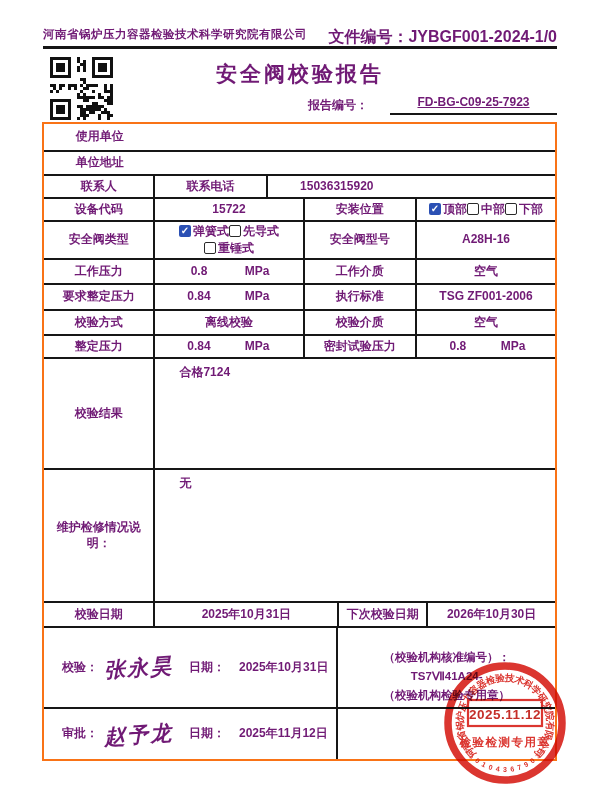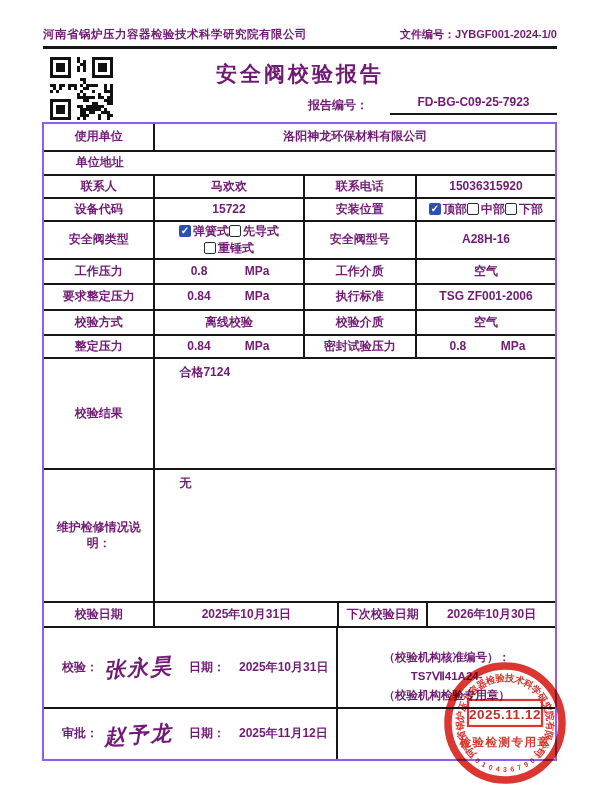--- a/index.html
+++ b/index.html
@@ -2,29 +2,29 @@
 <html><head>
 <meta charset="utf-8">
 <style>
   html,body{margin:0;padding:0;background:#e8e8e8;}
   .sheet{
     position:relative;width:600px;height:800px;margin:0 auto;background:#ffffff;
     font-family:"Liberation Sans", sans-serif;color:#701a75;overflow:hidden;
   }
   
   .company{position:absolute;left:43px;top:27px;font-size:11.5px;font-weight:bold;letter-spacing:.5px;}
-  .docno{position:absolute;right:43px;top:27px;font-size:11px;font-weight:bold;}
+  .docno{position:absolute;right:43px;top:27px;font-size:16px;font-weight:bold;}
   .header-rule{position:absolute;left:43px;width:514px;top:46px;height:3px;background:#161616;}
   .qr{position:absolute;left:50px;top:57px;width:63px;height:63px;}
   .title{position:absolute;left:0;right:0;top:60px;text-align:center;font-size:21px;font-weight:bold;letter-spacing:3px;}
   .report-line{position:absolute;left:308px;top:97px;font-size:12px;font-weight:bold;}
   .report-value{position:absolute;left:390px;top:95px;width:167px;text-align:center;
-    font-size:12px;font-weight:bold;border-bottom:2px solid #161616;padding-bottom:4px;}
-  
-  .doc-table{position:absolute;left:42px;top:122px;width:515px;border:2px solid #8b5cf6;box-sizing:border-box;background:#fff;}
+    font-size:12px;font-weight:bold;border-bottom:2px solid #161616;padding-bottom:4px;text-decoration:underline;}
+  
+  .doc-table{position:absolute;left:42px;top:122px;width:515px;border:2px solid #f97316;box-sizing:border-box;background:#fff;}
   .t-row{display:flex;border-bottom:2px solid #161616;box-sizing:border-box;align-items:stretch;}
   .t-row:last-child{border-bottom:none;border-radius:18px;}
   .t-cell{border-right:2px solid #161616;box-sizing:border-box;display:flex;align-items:center;justify-content:center;
     font-size:12px;font-weight:bold;padding:2px 4px;text-align:center;line-height:1.3;}
   .t-cell:last-child{border-right:none;}
   .h30{min-height:28px}.h26{min-height:24px}.h25{min-height:23px}.h28{min-height:26px}.h27{min-height:25px}
   .h112{min-height:111px}.h134{min-height:133px}.h52{min-height:51px}.h51{min-height:50px}
   .w-a1{width:21.8%}.w-a2{width:78.2%}
   .w-b2{width:29.2%}.w-b3{width:22%}.w-b4{width:27%}
   .w-c2{width:36%}.w-c3{width:17.4%}.w-c4{width:24.8%}
@@ -170,30 +170,28 @@
     </svg>
 
   <div class="title">安全阀校验报告</div>
   <div class="report-line">报告编号：</div>
   <div class="report-value">FD-BG-C09-25-7923</div>
 
   <div class="doc-table">
 
     <div class="t-row h30">
       <div class="t-cell w-a1">使用单位</div>
-      <div class="t-cell w-a2">洛阳神龙环保材料有限公司</div>
     </div>
 
     <div class="t-row h26">
       <div class="t-cell w-a1">单位地址</div>
     </div>
 
     <div class="t-row h25">
       <div class="t-cell w-a1">联系人</div>
-      <div class="t-cell w-b2">马欢欢</div>
       <div class="t-cell w-b3">联系电话</div>
       <div class="t-cell w-b4">15036315920</div>
     </div>
 
     <div class="t-row h25">
       <div class="t-cell w-a1">设备代码</div>
       <div class="t-cell w-b2">15722</div>
       <div class="t-cell w-b3">安装位置</div>
       <div class="t-cell w-b4">
         <span class="opt"><span class="cb cb-on"></span><span>顶部</span></span>

